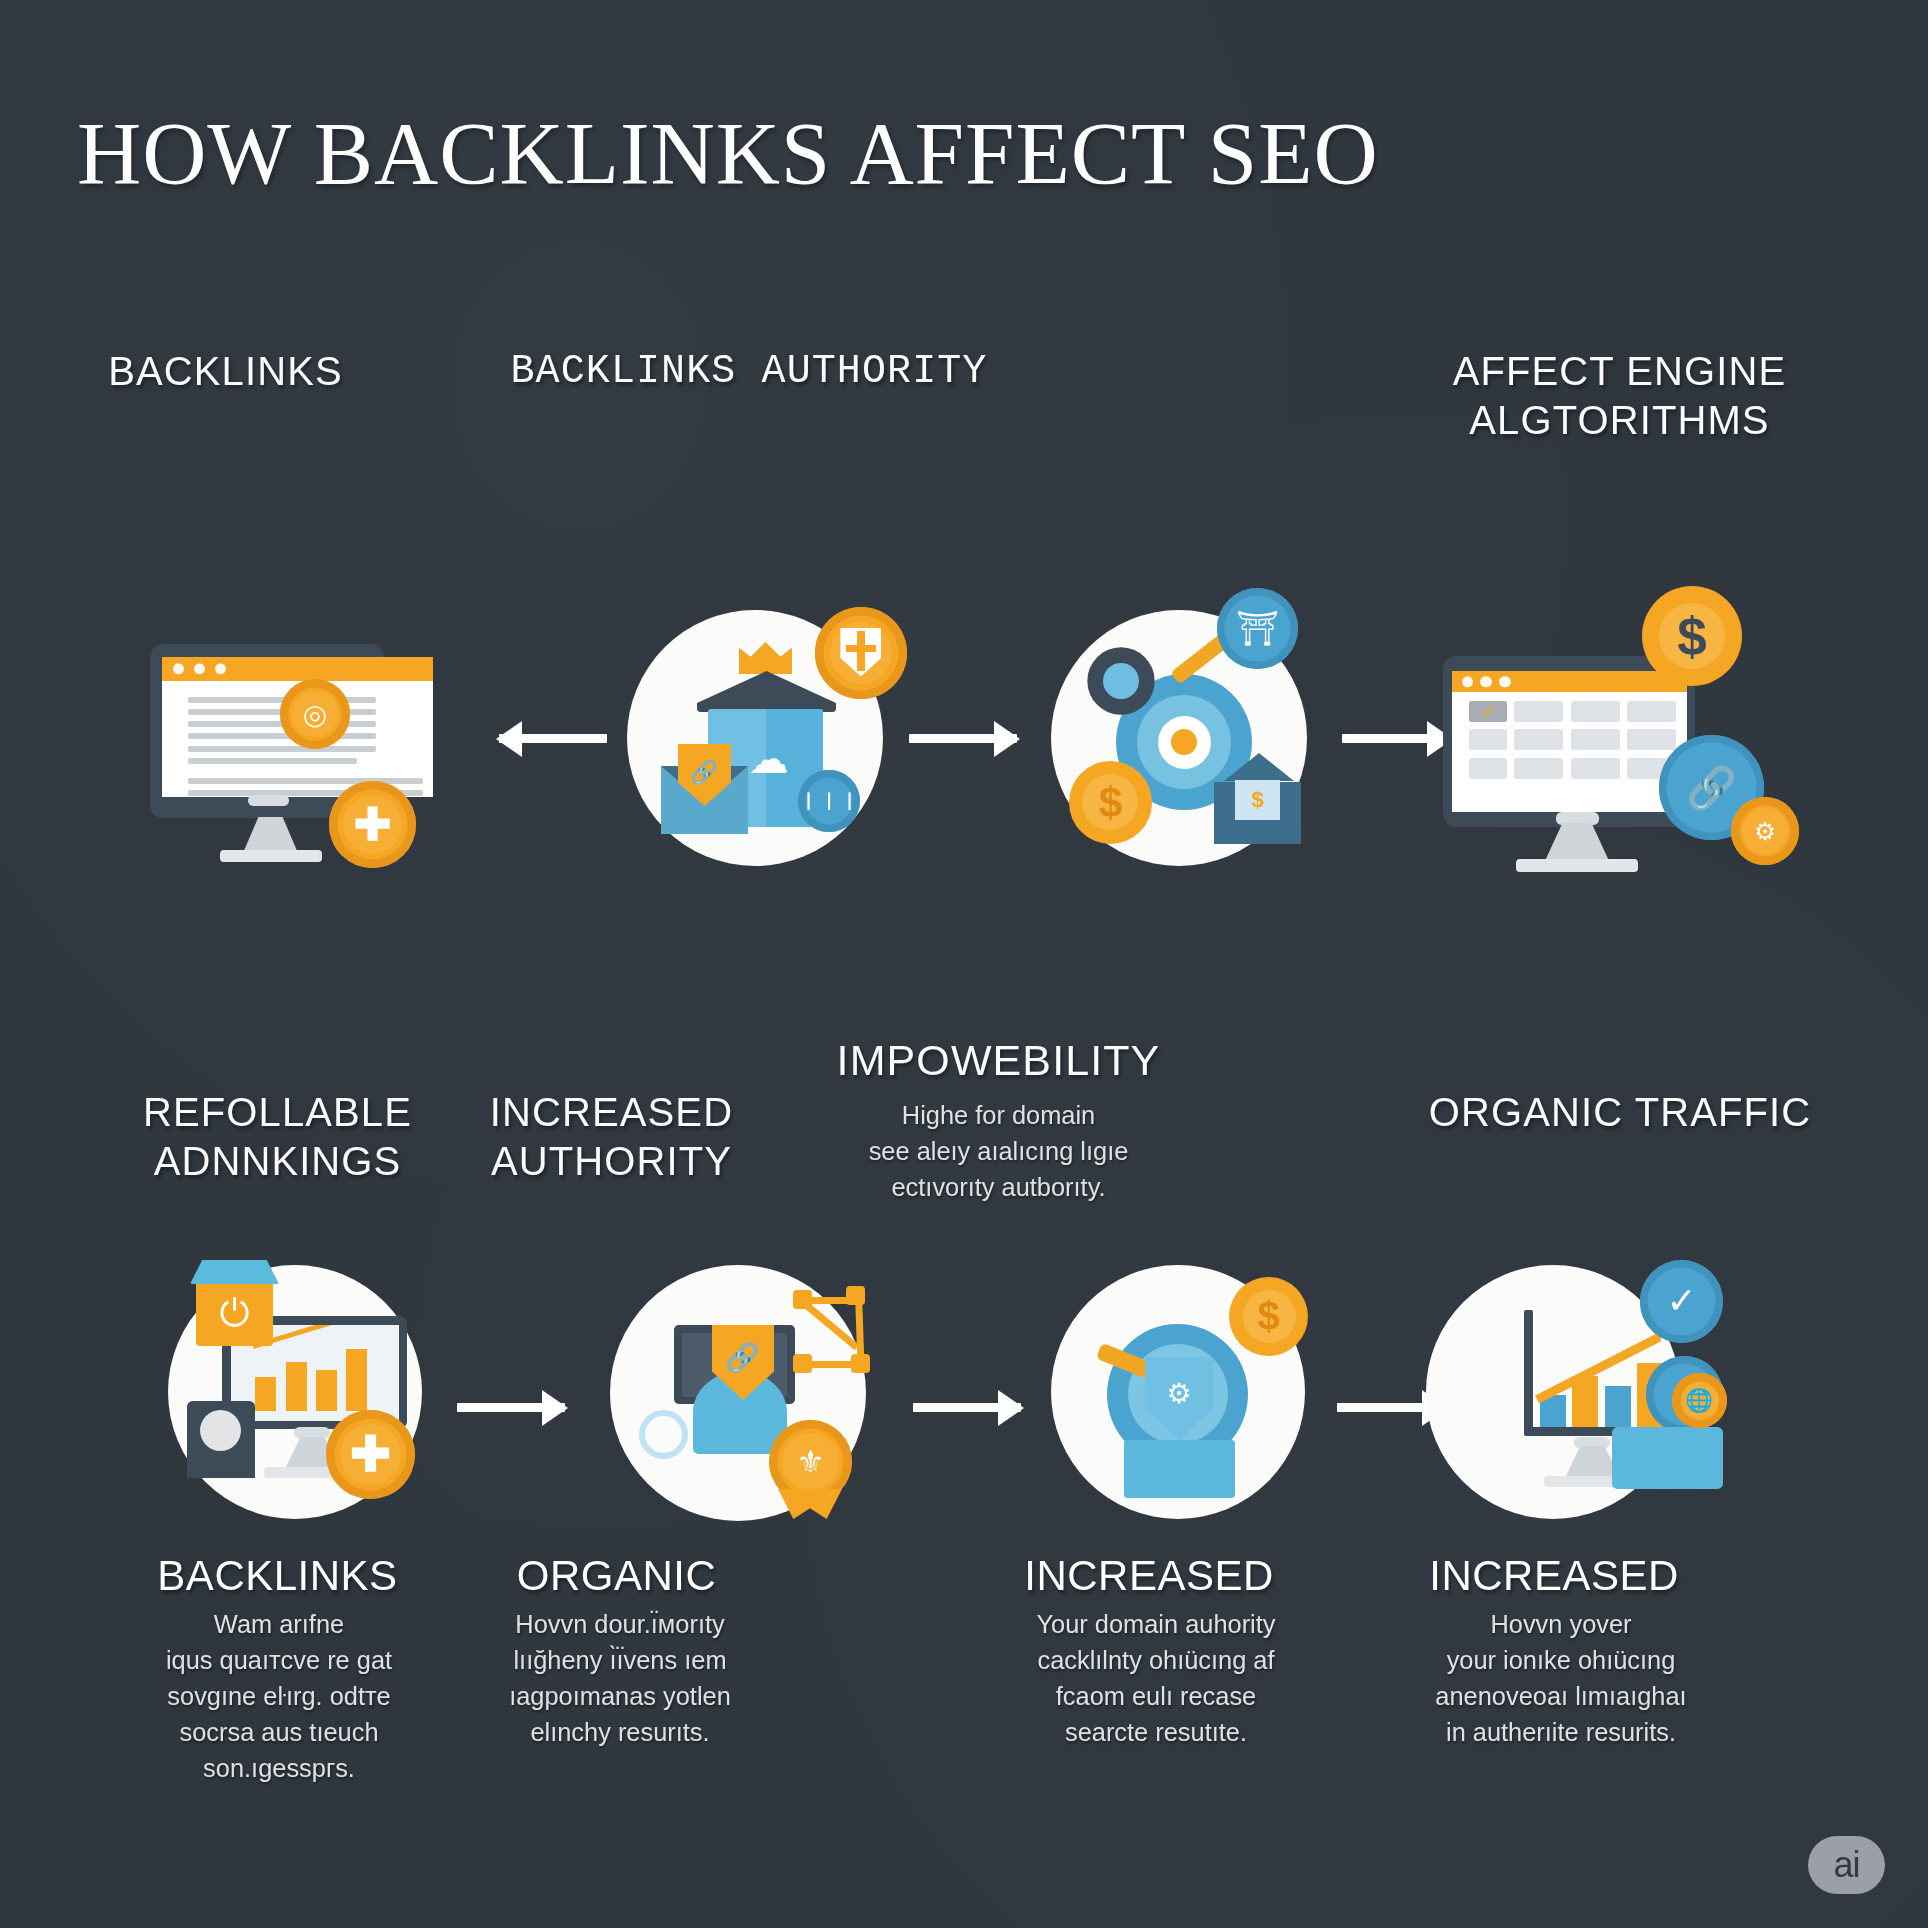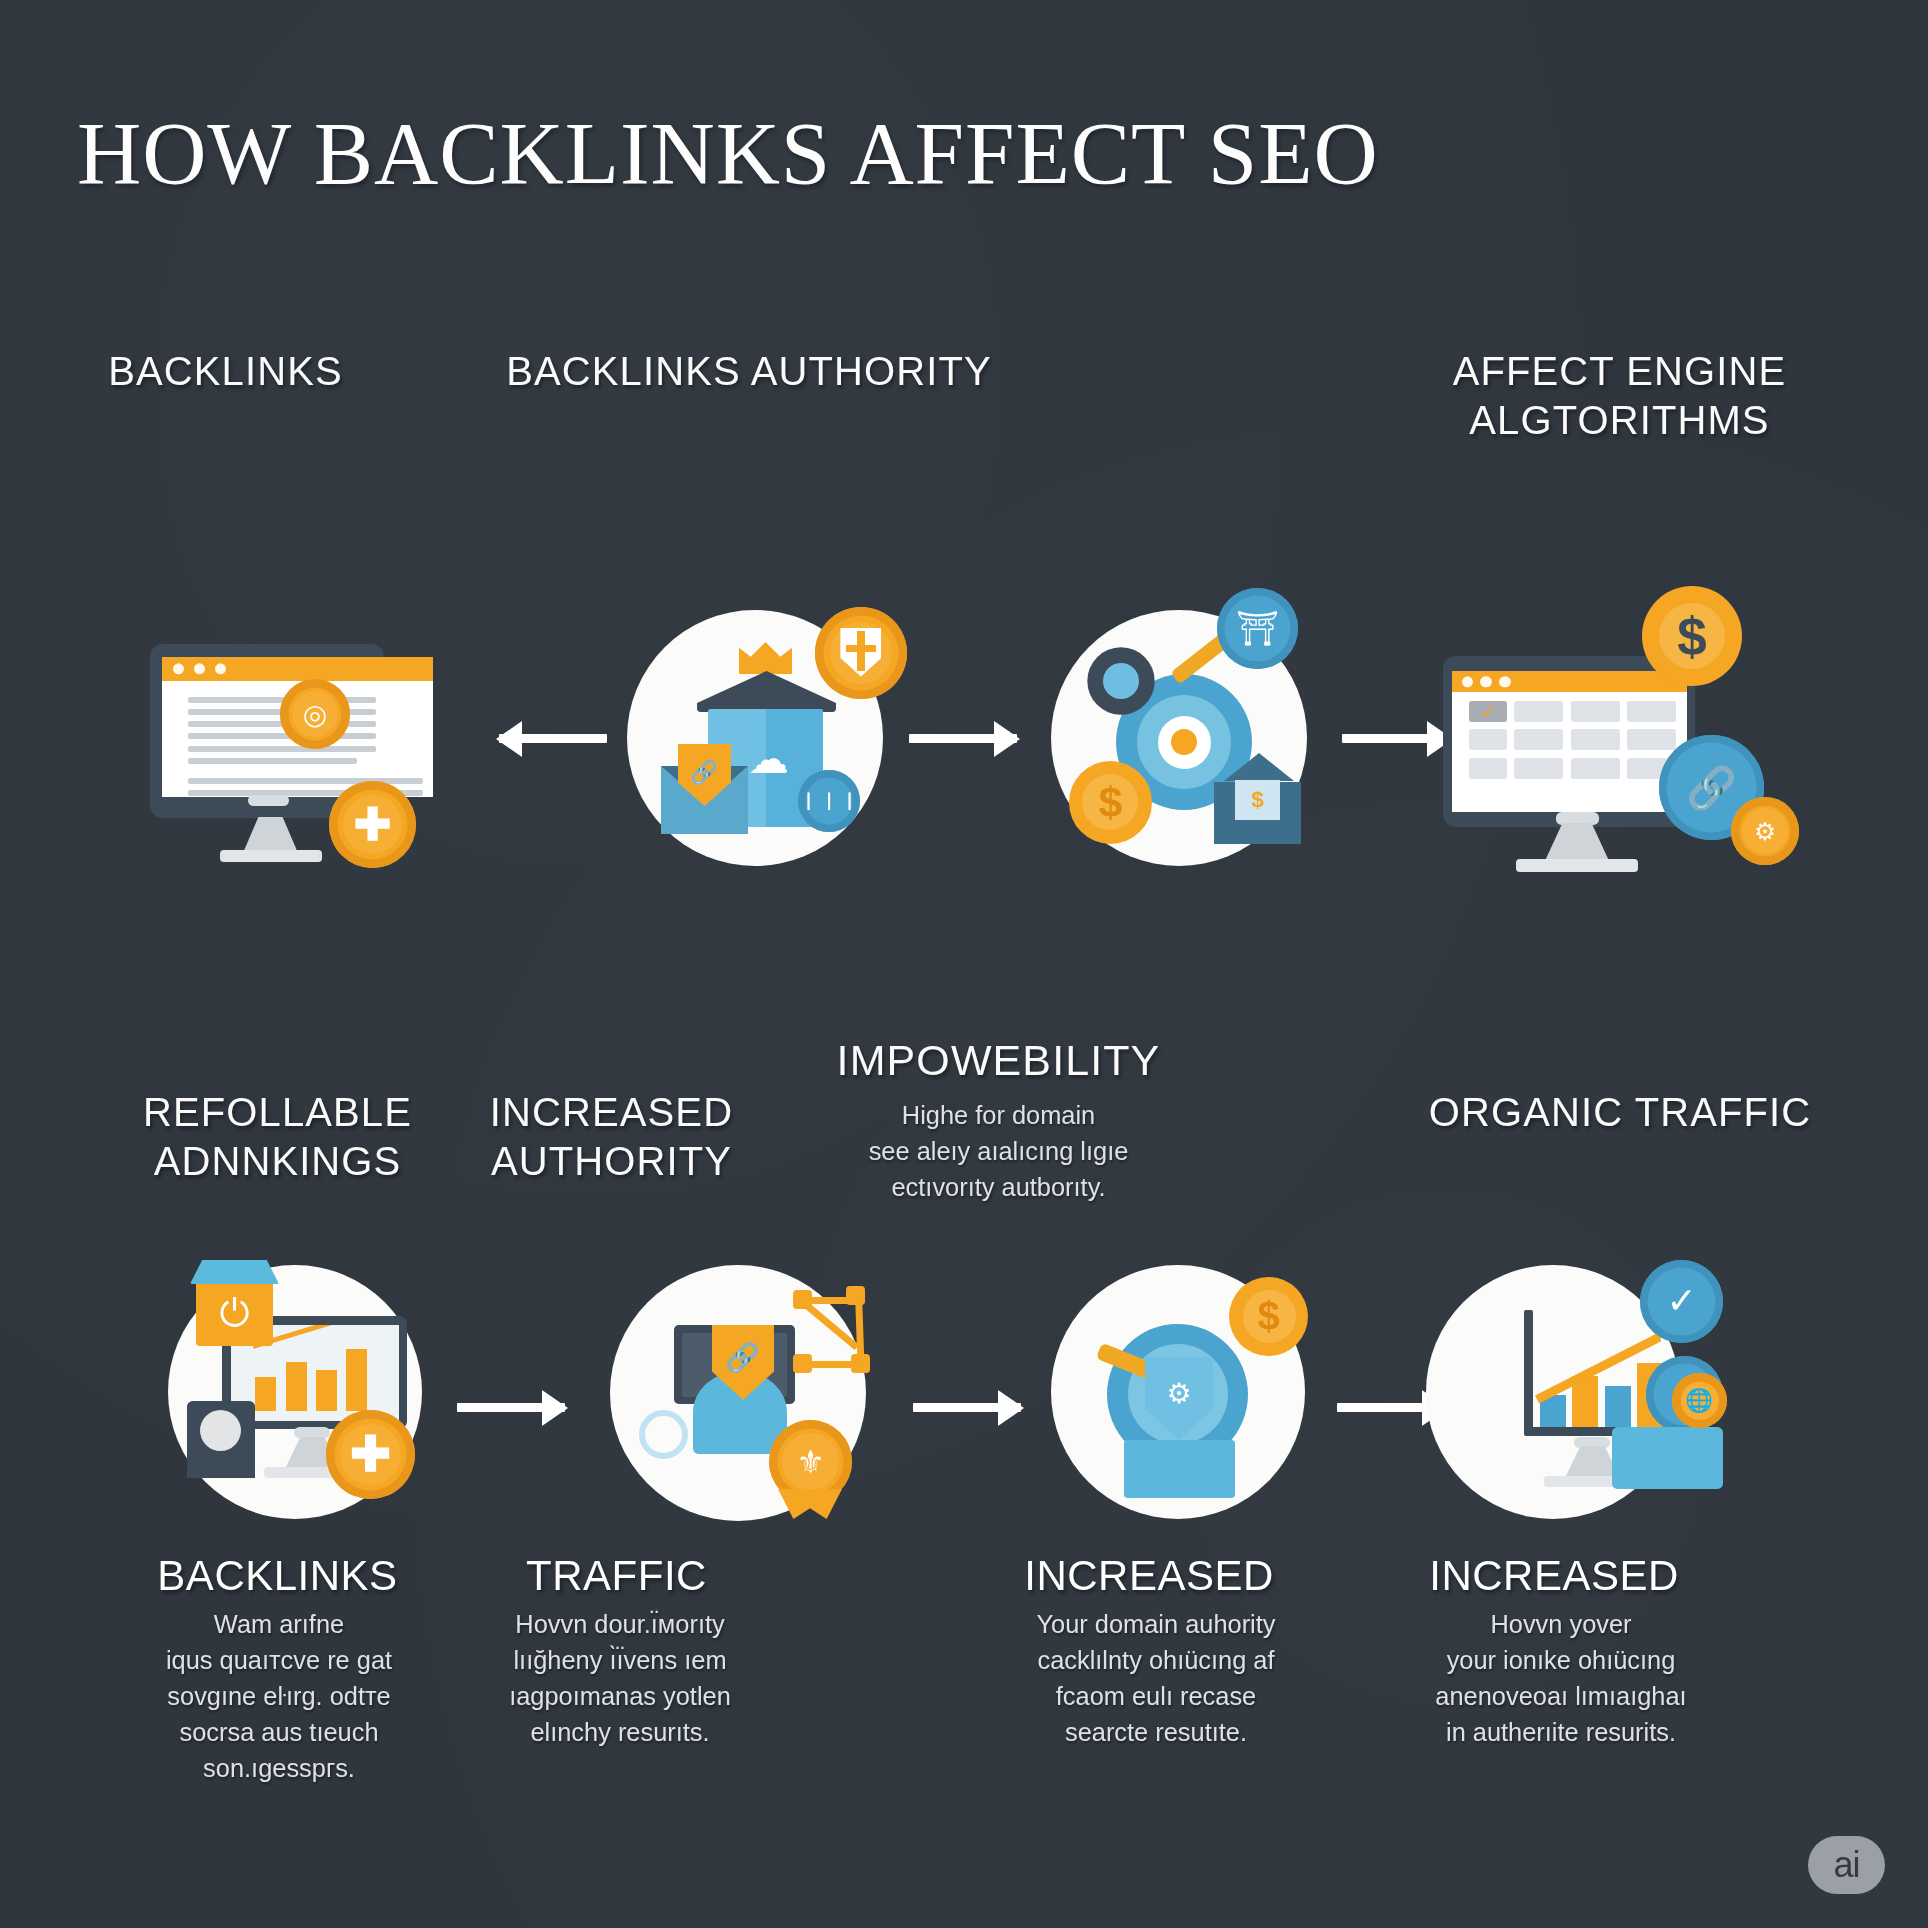--- a/index.html
+++ b/index.html
@@ -137,21 +137,21 @@
 </style>
 </head>
 <body>
 
 <div class="bg-noise"></div>
 
 <div id="page-title">HOW BACKLINKS AFFECT SEO</div>
 
 <div class="label" style="left:56px; top:347px; width:339px;">BACKLINKS</div>
 
-<div class="label" style="left:443px; top:347px; width:612px;">BACKLINKS AUTHORITY</div>
+<div class="label" style="left:443px; top:347px; width:612px;font-family:Liberation Mono, monospace;">BACKLINKS AUTHORITY</div>
 
 <div class="label" style="left:1384px; top:347px; width:471px;">AFFECT ENGINE
 ALGTORITHMS</div>
 
 <div class="icon-wrap" style="left:141px; top:621px; width:301px; height:264px;">
   <div class="monitor" style="left:9.4px; top:22.6px; width:234px; height:174px;">
     <div class="mon-body"></div>
     <div class="mon-screen" style="left:11.3px; top:13px; right:-49px; bottom:21px; width:271px;">
       <div class="mon-bar" style="height:24.5px;">
         <i style="left:11.3px;"></i>
@@ -436,21 +436,21 @@
   </div>
 </div>
 
 <div class="sub-head" style="left:94px; top:1552px; width:367px;">BACKLINKS</div>
 <div class="caption" style="left:102px; top:1606px; width:354px;">Wam arıfne
 iqus quaıтcve re gat
 sovgıne eŀırg. odtтe
 socrsa aus tıeuch
 son.ıgesspгs.</div>
 
-<div class="sub-head" style="left:433px; top:1552px; width:367px;">TRAFFIC</div>
+<div class="sub-head" style="left:433px; top:1552px; width:367px;">ORGANIC</div>
 <div class="caption" style="left:443px; top:1606px; width:354px;">Hovvn dour.ı̈мorıty
 lıığheny ı̀ı̈vens ıem
 ıagpoımanas yotlen
 elınchy resurıts.</div>
 
 <div class="sub-head" style="left:1008px; top:1552px; width:282px;">INCREASED</div>
 <div class="caption" style="left:1015px; top:1606px; width:282px;">Your domain auhority
 cacklılnty ohıücıng af
 fcaom eulı recase
 searcte resutıte.</div>

